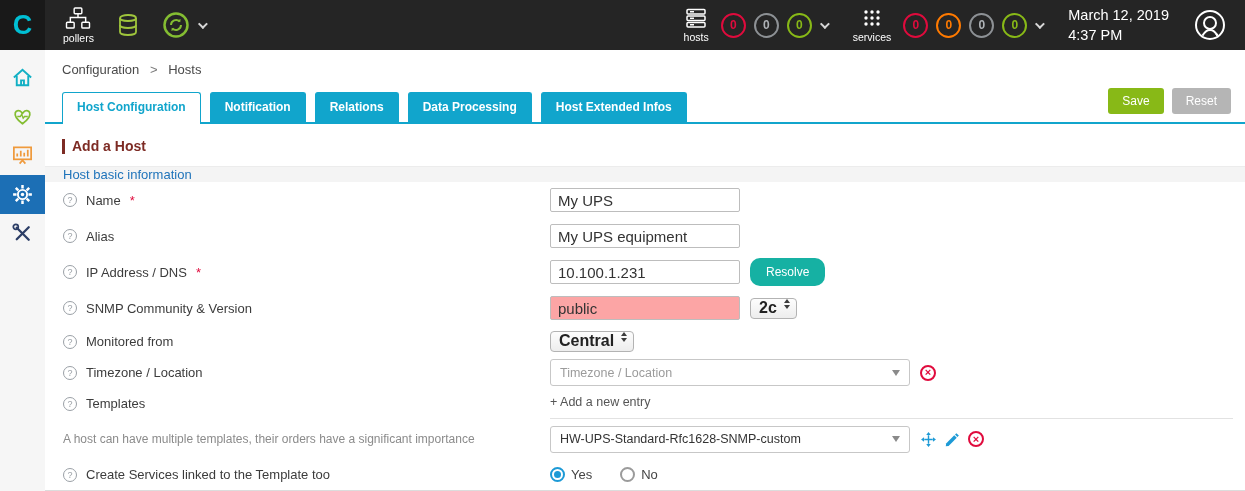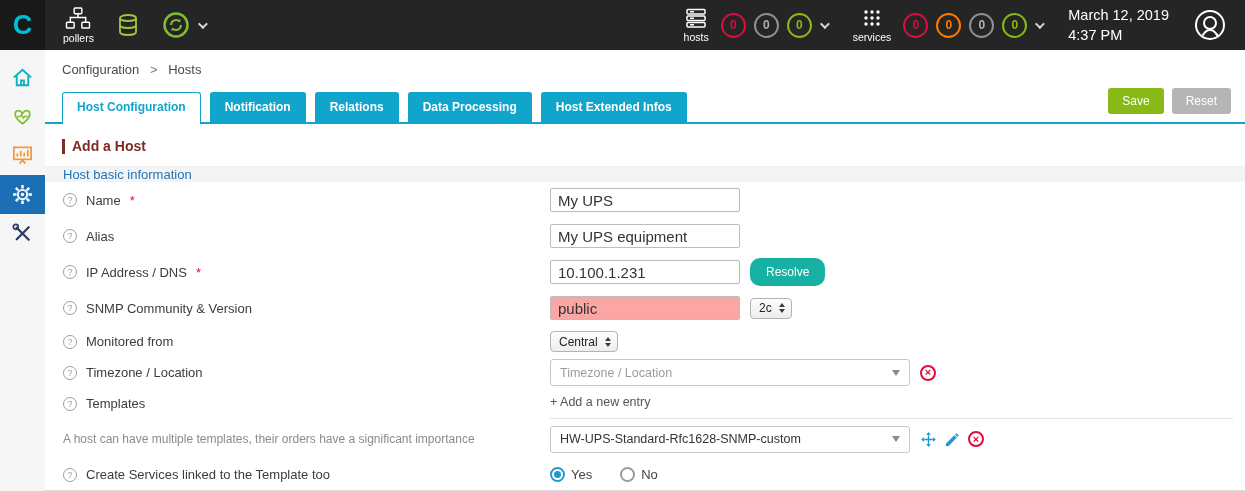--- a/index.html
+++ b/index.html
@@ -73,22 +73,22 @@
     font-size:9px; display:flex; align-items:center; justify-content:center; cursor:pointer; }
   .req { color:#e00b3d; }
   .fctrl { display:flex; align-items:center; gap:10px; flex:1; }
   .fctrl.underline { border-bottom:1px solid #e2e2e2; align-self:flex-end; padding:6px 0 9px; margin-right:12px;text-align:center; }
 
   .txt { width:190px; height:24px; border:1px solid #bdbdbd; border-radius:2px; padding:0 7px;
     font-size:15px; font-family:inherit; color:#333; background:#fff; }
   .txt.gray { background:#fca5a5; }
   .btn-resolve { background:#16b1a3; color:#fff; font-size:12px; padding:7px 16px; border:none; border-radius:10px; cursor:pointer; font-family:inherit; }
 
-  .mini-select { display:inline-flex; align-items:center; gap:7px; border:1px solid #b3b3b3; border-radius:4px;
-    background:linear-gradient(#fdfdfd,#ededed); height:21px; padding:0 6px 0 8px; font-size:12px; color:#222; cursor:pointer; }
+  .mini-select { display:inline-flex; gap:7px; border:1px solid #b3b3b3; border-radius:4px;
+    background:linear-gradient(#fdfdfd,#ededed); height:21px; padding:0 6px 0 8px; font-size:16px; color:#222; cursor:pointer;font-weight:bold; }
   .stepper { display:flex; flex-direction:column; gap:2px; }
   .tri-up { width:0; height:0; border-left:3.5px solid transparent; border-right:3.5px solid transparent; border-bottom:4px solid #3c3c3c; }
   .tri-down { width:0; height:0; border-left:3.5px solid transparent; border-right:3.5px solid transparent; border-top:4px solid #3c3c3c; }
 
   .select { display:flex; align-items:center; justify-content:space-between; border:1px solid #c7c7c7; border-radius:3px;
     background:#fff; height:27px; padding:0 9px; width:360px; font-size:12.5px; color:#333; cursor:pointer; }
   .select .placeholder { color:#9b9b9b; }
   .caret-down { width:0; height:0; border-left:4.5px solid transparent; border-right:4.5px solid transparent; border-top:6px solid #8a8a8a; }
 
   .circle-x { width:16px; height:16px; min-width:16px; border:2px solid #e00b3d; border-radius:50%; color:#e00b3d;

